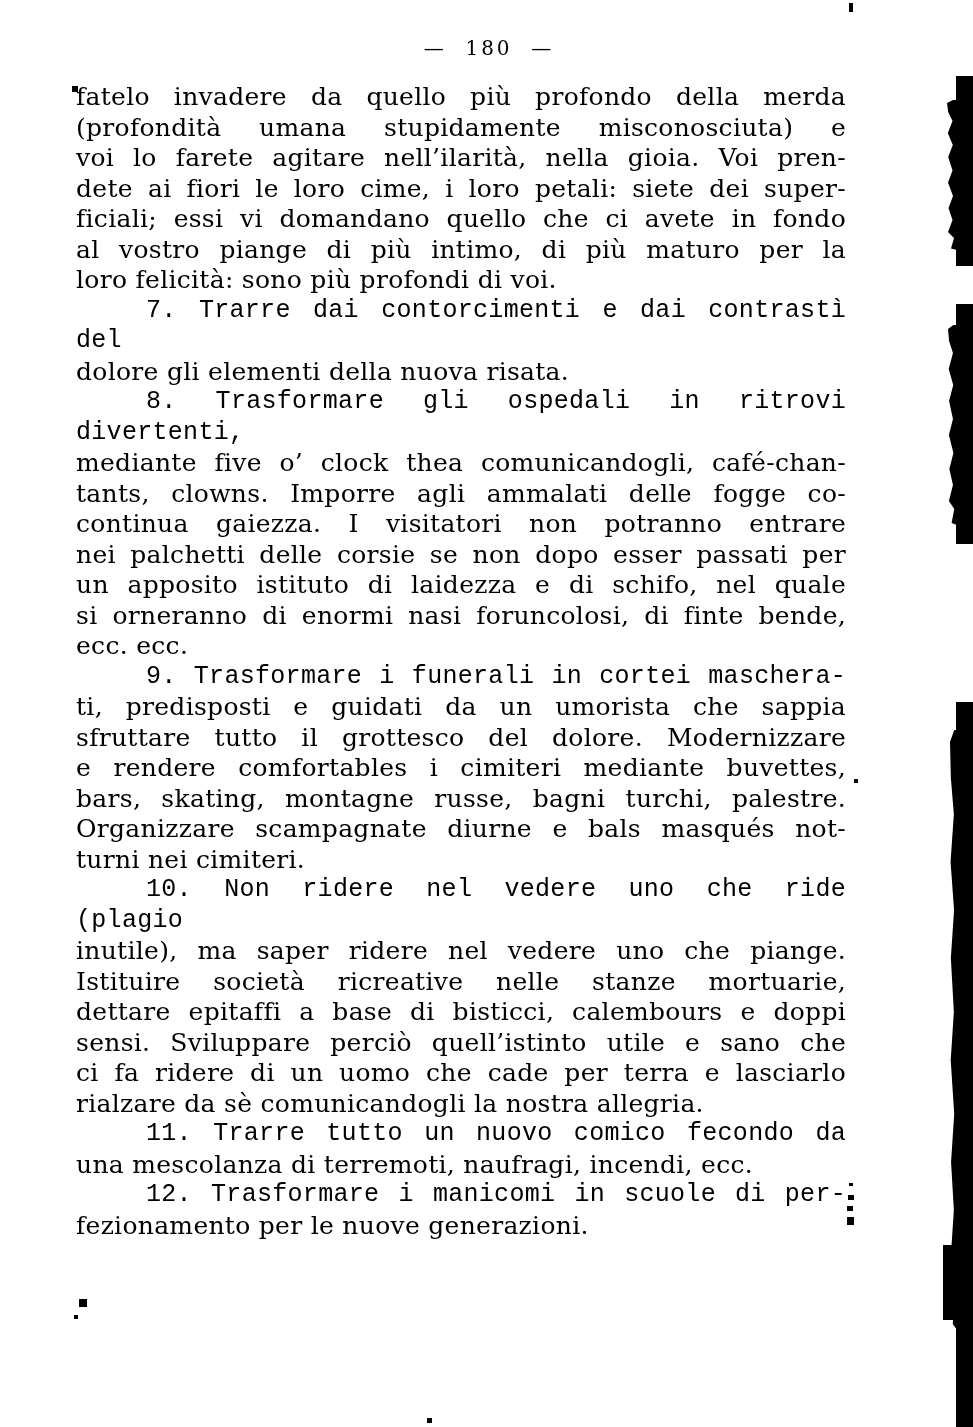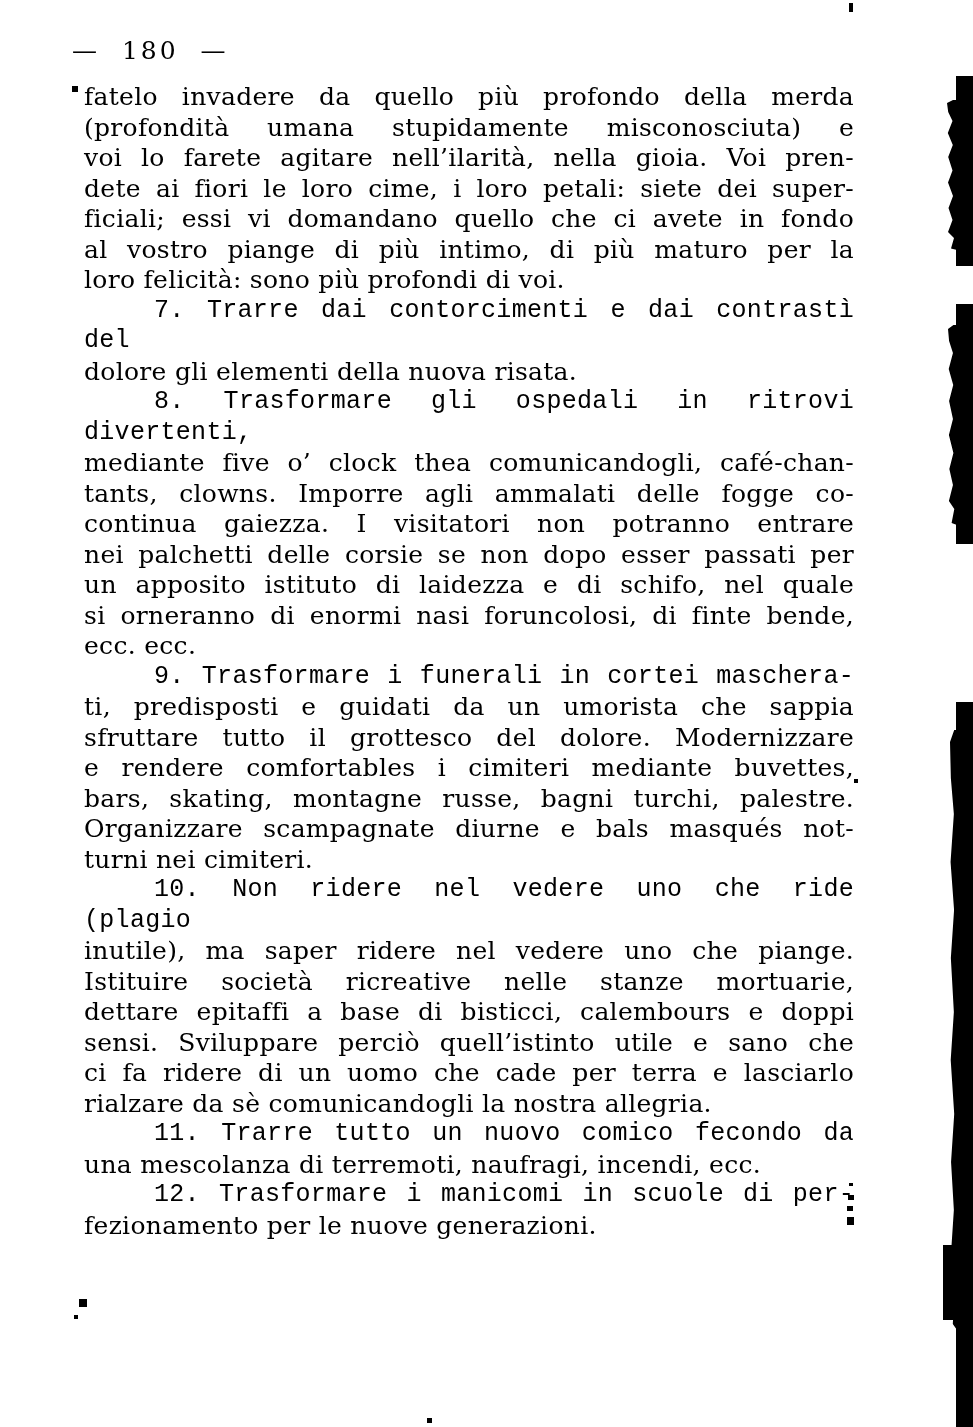--- a/index.html
+++ b/index.html
@@ -11,30 +11,31 @@
     position: relative;
     width: 973px;
     height: 1427px;
     overflow: hidden;
     font-family: "DejaVu Serif", "Liberation Serif", serif;
     color: #000;
   }
   .page-number {
     position: absolute;
     top: 36px;
-    left: 72px;
+    left: 104px;
     width: 770px;
-    font-size: 25px;
+    text-align: center;
+    font-size: 20px;
     letter-spacing: 3px;
     white-space: pre;
   }
   .text-block {
     position: absolute;
     top: 82px;
-    left: 84px;
+    left: 76px;
     width: 770px;
   }
   .line {
     font-size: 25px;
     line-height: 30.5px;
     letter-spacing: 0.3px;
     text-align: justify;
     text-align-last: justify;
   }
   .line.last {

